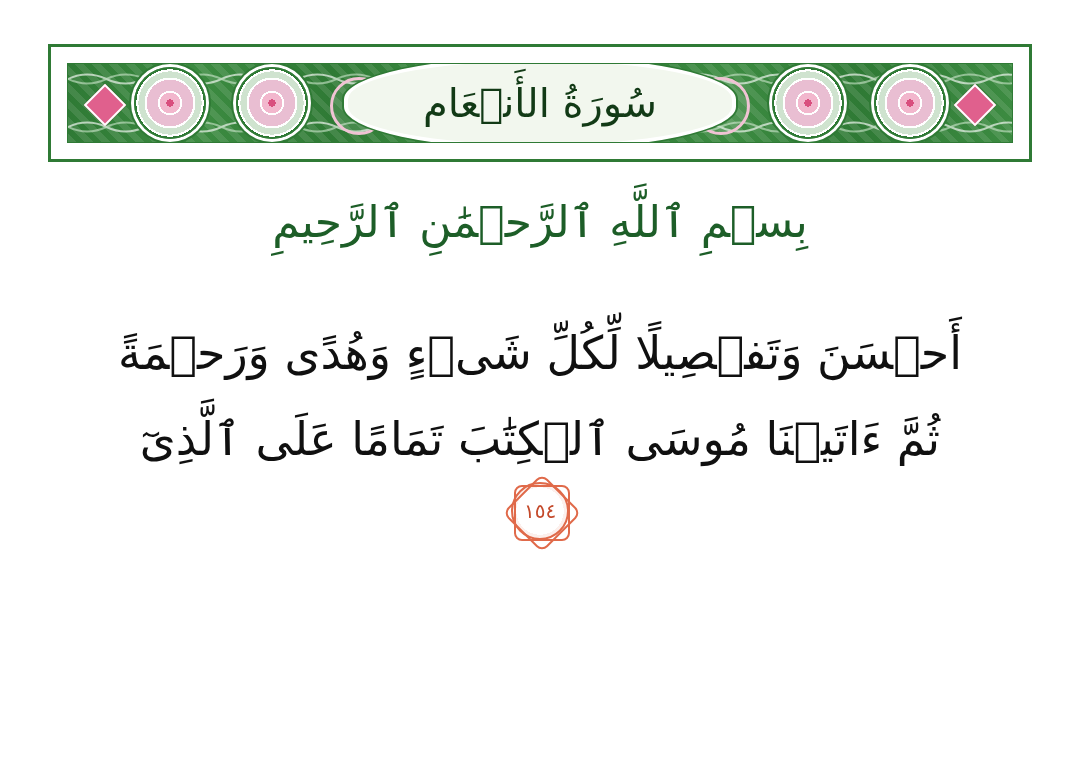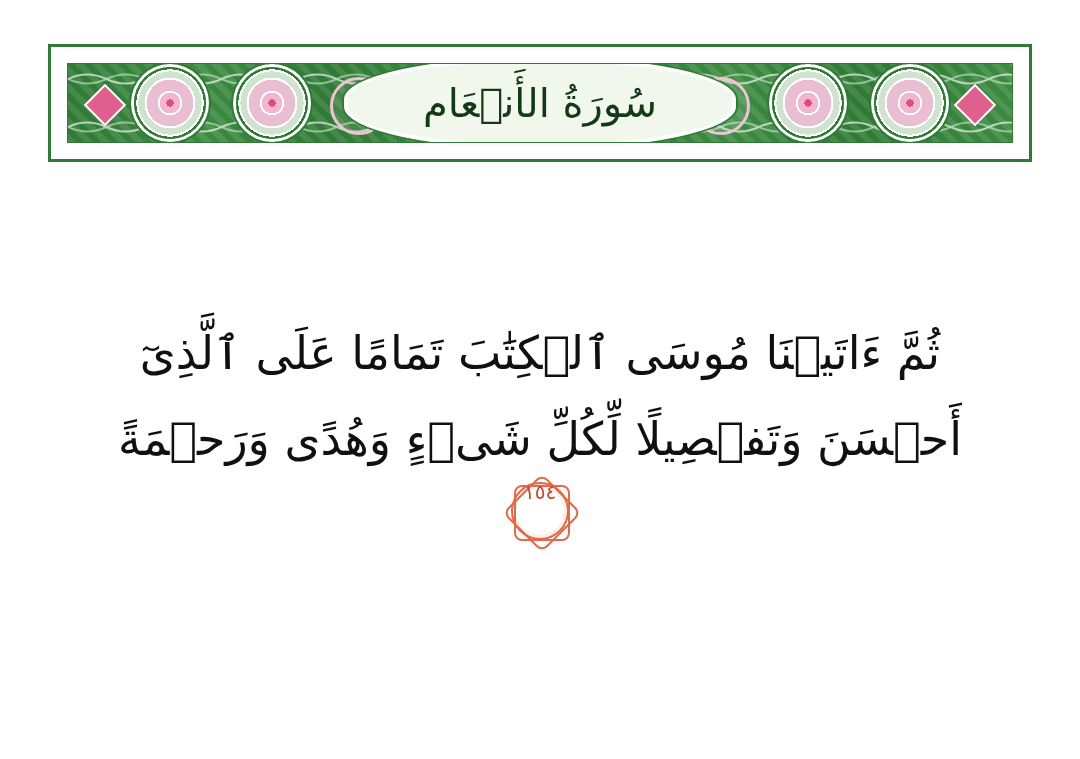--- a/index.html
+++ b/index.html
@@ -175,21 +175,21 @@
   .ayah-line.l4 {
     display: flex;
     align-items: center;
     justify-content: center;
     gap: 14px;
   }
 
   
   .ayah-marker {
     display: inline-flex;
-    align-items: flex-start;
+    align-items: center;
     justify-content: center;
     width: 58px;
     height: 58px;
     position: relative;
     flex: 0 0 auto;
   }
   .ayah-marker .star {
     position: absolute;
     inset: 0;
     border-radius: 50%;
@@ -249,24 +249,25 @@
 
       <div class="petal-ring p1"></div>
       <div class="petal-ring p2"></div>
 
       <div class="cartouche">
         <span class="surah-name">سُورَةُ الأَنۡعَام</span>
       </div>
     </div>
   </div>
 
+  <div class="basmala">بِسۡمِ ٱللَّهِ ٱلرَّحۡمَٰنِ ٱلرَّحِيمِ</div>
 
   <div class="ayah-block">
+    <span class="ayah-line l2">أَحۡسَنَ وَتَفۡصِيلًا لِّكُلِّ شَىۡءٍ وَهُدًى وَرَحۡمَةً</span>
     <span class="ayah-line l1">ثُمَّ ءَاتَيۡنَا مُوسَى ٱلۡكِتَٰبَ تَمَامًا عَلَى ٱلَّذِىٓ</span>
-    <span class="ayah-line l2">أَحۡسَنَ وَتَفۡصِيلًا لِّكُلِّ شَىۡءٍ وَهُدًى وَرَحۡمَةً</span>
     <span class="ayah-line l4">
       <span class="ayah-marker">
         <span class="star"></span>
         <span class="ayah-number">١٥٤</span>
       </span>
     </span>
   </div>
 
 </div>
 

